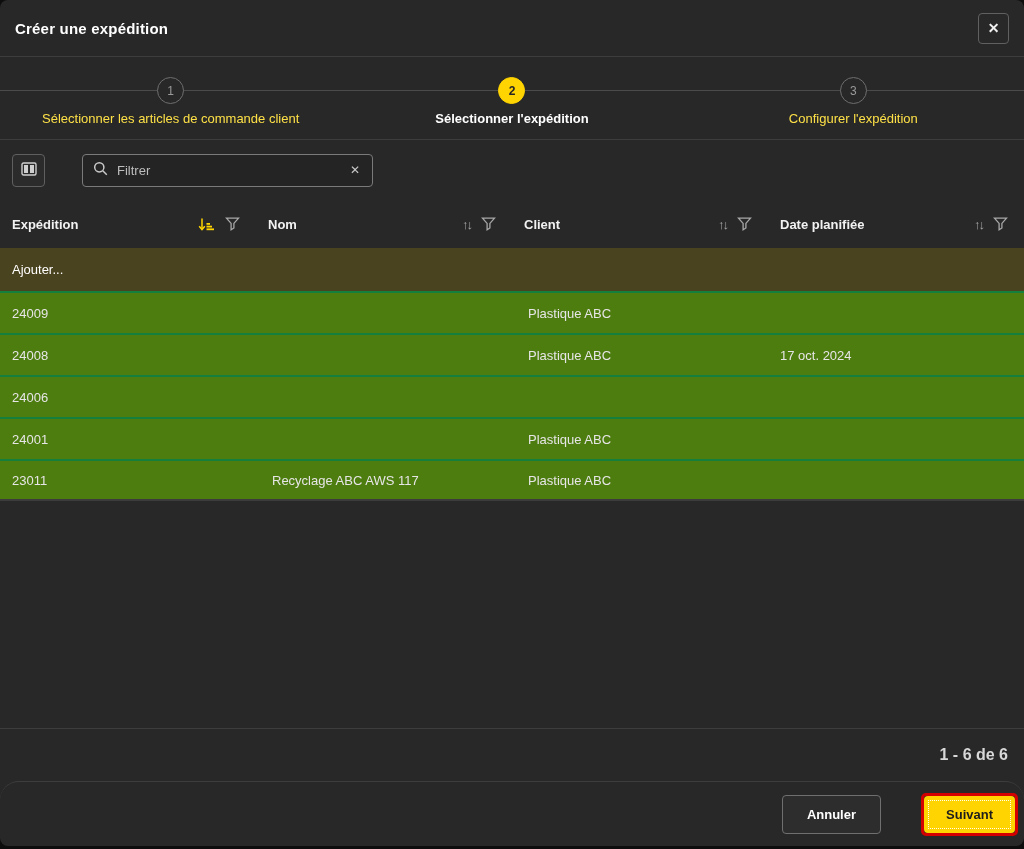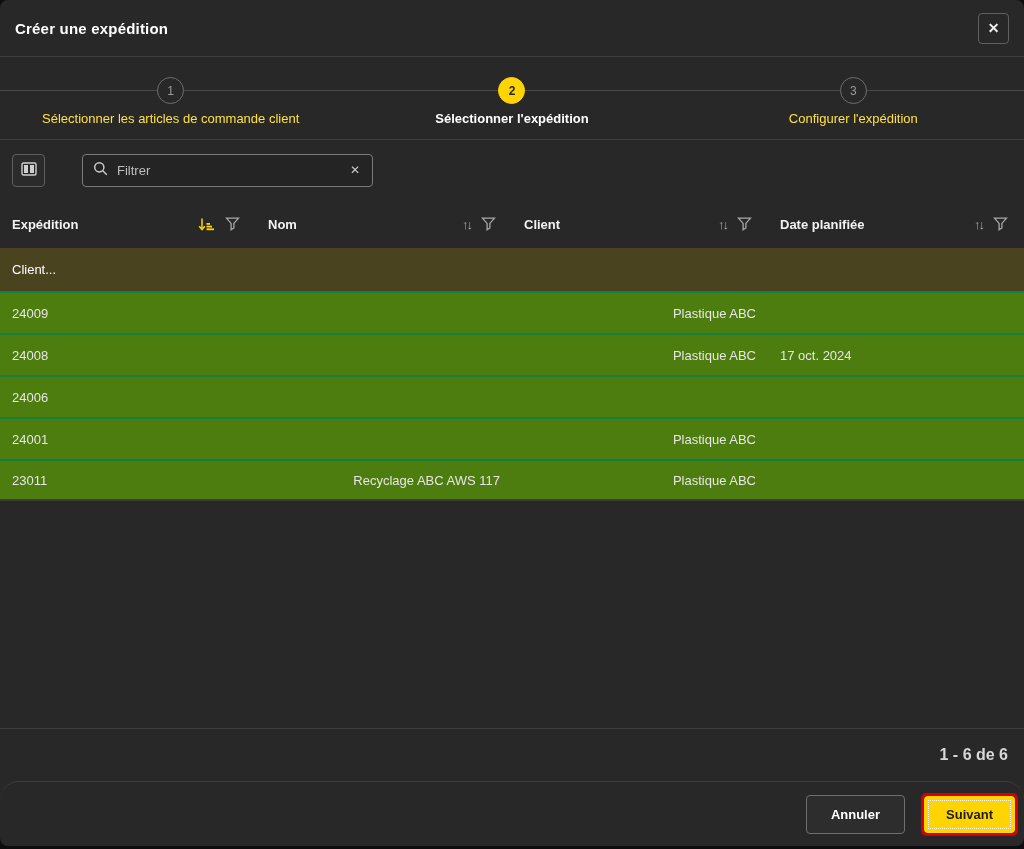--- a/index.html
+++ b/index.html
@@ -56,38 +56,38 @@
   .icon-btn { cursor:pointer; display:flex; align-items:center; }
 
   .add-row { height:43px; flex:0 0 43px; background:var(--row-highlight,#4a431f);
              display:flex; align-items:center; padding:0 12px; color:#ffffff;
              font-size:13px; cursor:pointer; }
   .tbody { flex:0 0 auto; }
   .trow { height:42px; border-top:2px solid #15803d; align-items:center;
           color:#e6e6e6; font-size:13px; cursor:pointer; background:#4d7c0f; }
   .trow:last-child { border-bottom:2px solid #3c3c3c; }
   .td { padding:0 12px; overflow:hidden; white-space:nowrap; text-overflow:ellipsis; }
-  .td.c2,.td.c3 { padding-left:16px;text-align:right; }
+  .td.c2,.td.c3 { padding-left:16px; }
 
   .spacer { flex:1 1 auto; }
 
   
   .pager { height:53px; flex:0 0 53px; border-top:1px solid #3d3d3d;
            display:flex; align-items:center; justify-content:flex-end; padding:0 16px; }
   .pager-text { color:#d8d8d8; font-size:16px; font-weight:700; }
 
   
   .footer { height:65px; flex:0 0 65px; border-top:1px solid #3d3d3d;
             display:flex; align-items:center; justify-content:flex-end;
             gap:16px; padding:0 6px 0 0;border-radius:19px; }
   .btn-cancel { background:#2d2d2d; border:1px solid #6f6f6f; border-radius:4px;
                 color:#ffffff; font-size:13px; font-weight:700; padding:11px 24px;
                 cursor:pointer; font-family:"Liberation Sans",sans-serif; }
   .annotation { border:3px solid var(--annotation,#d40000); border-radius:5px;
-                padding:0; display:inline-flex; }
+                padding:0; display:inline-flex;margin-left:24px; }
   .btn-next { background:var(--accent,#ffd400); border:none; border-radius:4px;
               color:#1d1d1d; font-size:13px; font-weight:700; padding:11px 22px;
               cursor:pointer; outline:1px dotted #fffef0; outline-offset:-5px;
               font-family:"Liberation Sans",sans-serif; }
 </style>
 </head>
 <body>
 
 <div class="dialog">
 
@@ -186,21 +186,21 @@
         <span class="updown">↑↓</span>
         <span class="icon-btn">
           <svg width="15" height="14" viewBox="0 0 15 14">
             <path d="M1.5 1.2 h12 l-4.6 5.2 v4.6 l-2.8 1.8 v-6.4 Z" fill="none" stroke="#a8a8a8" stroke-width="1.3"></path>
           </svg>
         </span>
       </span>
     </div>
   </div>
 
-  <div class="add-row">Client...</div>
+  <div class="add-row">Ajouter...</div>
 
   <div class="tbody">
       <div class="grid4 trow">
       <div class="td c1">24009</div>
       <div class="td c2"></div>
       <div class="td c3">Plastique ABC</div>
       <div class="td c4"></div>
     </div>
       <div class="grid4 trow">
       <div class="td c1">24008</div>

